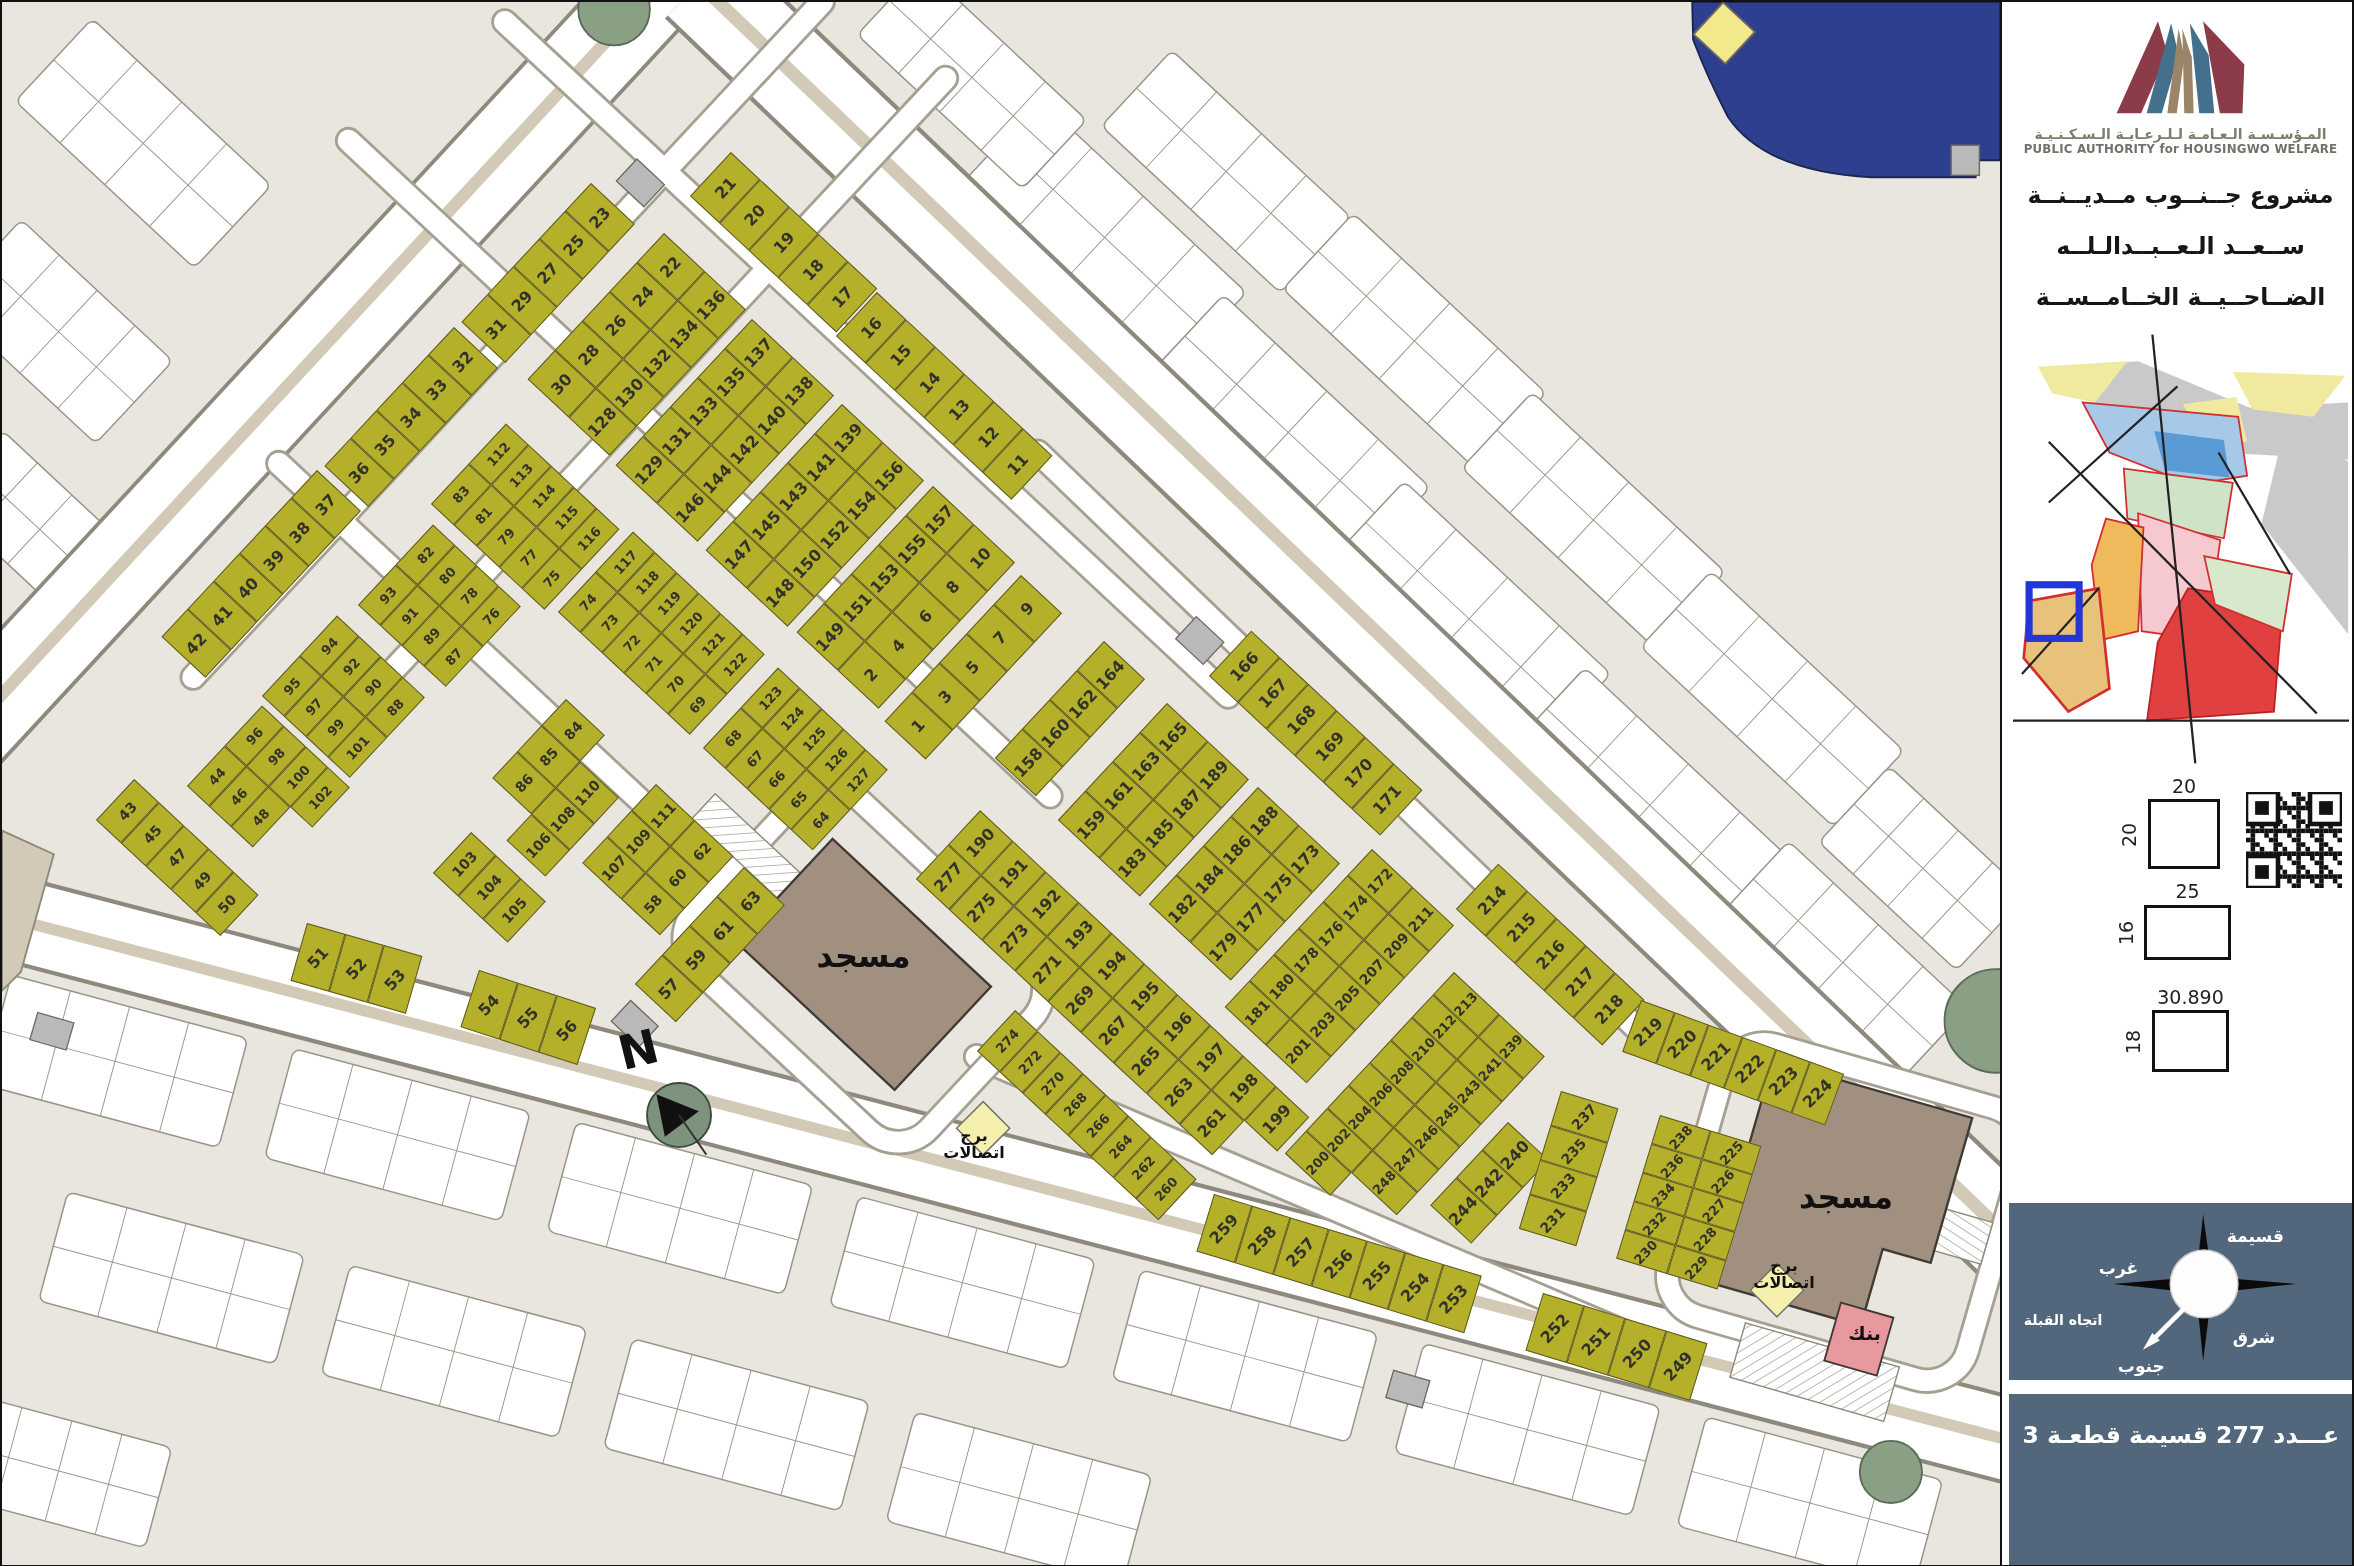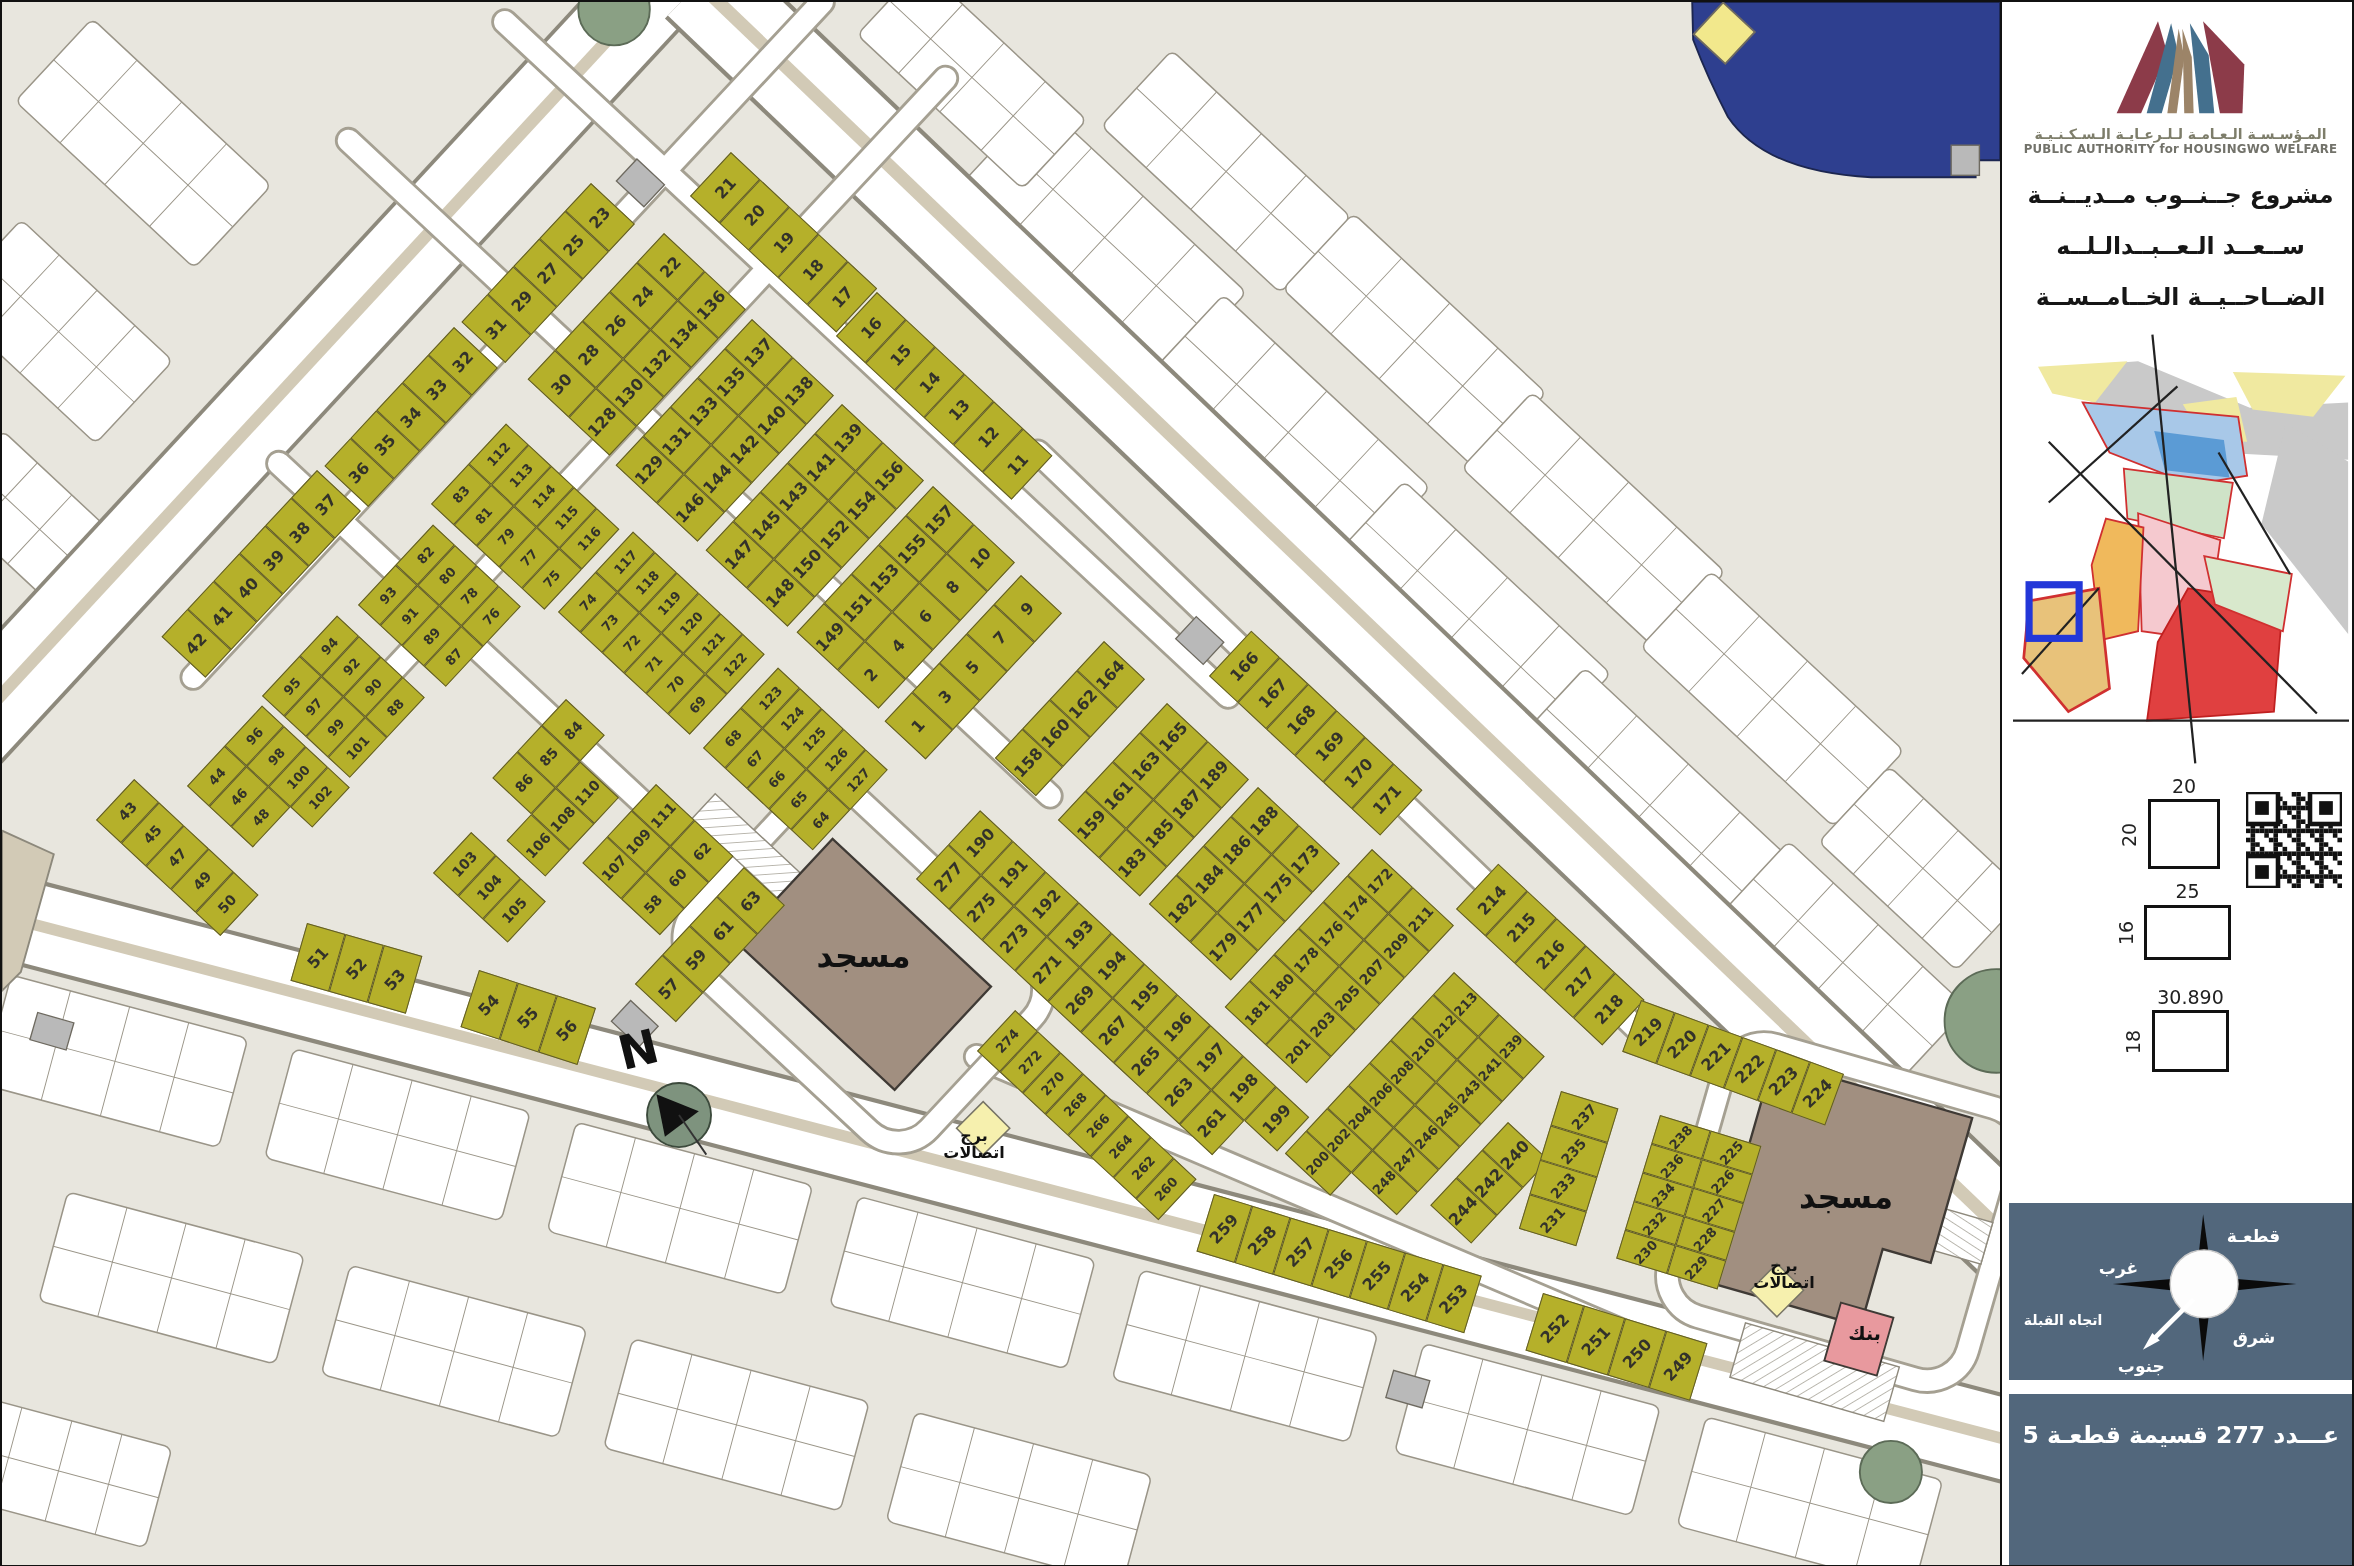--- a/index.html
+++ b/index.html
@@ -1748,25 +1748,25 @@
     <div id="compass-panel" class="slate">
       <svg width="344" height="177" viewBox="0 0 365 188">
         <polygon points="206,12 198,84 216,84" fill="#0b0b0b"></polygon>
         <polygon points="206,168 198,88 216,88" fill="#0b0b0b"></polygon>
         <polygon points="110,86 204,78 204,96" fill="#0b0b0b"></polygon>
         <polygon points="305,86 210,78 210,96" fill="#0b0b0b"></polygon>
         <circle cx="207" cy="86" r="36" fill="#fdfdfd" stroke="#c9c9c9" stroke-width="1.5"></circle>
         <path d="M 196,102 L 152,146" stroke="#fff" stroke-width="5" fill="none"></path>
         <polygon points="142,156 160,146 152,138" fill="#fff"></polygon>
       </svg>
-      <div class="cmp-label" style="left:218px;top:22.6px">قطعـة</div>
+      <div class="cmp-label" style="left:218px;top:22.6px">قسيمة</div>
       <div class="cmp-label" style="left:90px;top:55px">غرب</div>
       <div class="cmp-label" style="left:224px;top:124px">شرق</div>
       <div class="cmp-label" style="left:109px;top:153px">جنوب</div>
       <div class="cmp-label" style="left:15px;top:109px;font-size:14px">اتجاه القبلة</div>
     </div>
 
     <div id="info-panel" class="slate">
-      <div>عـــدد 277 قسيمة قطعـة 5</div>
+      <div>عـــدد 277 قسيمة قطعـة 3</div>
     </div>
   </aside>
 </div>
 
 
 </body></html>

